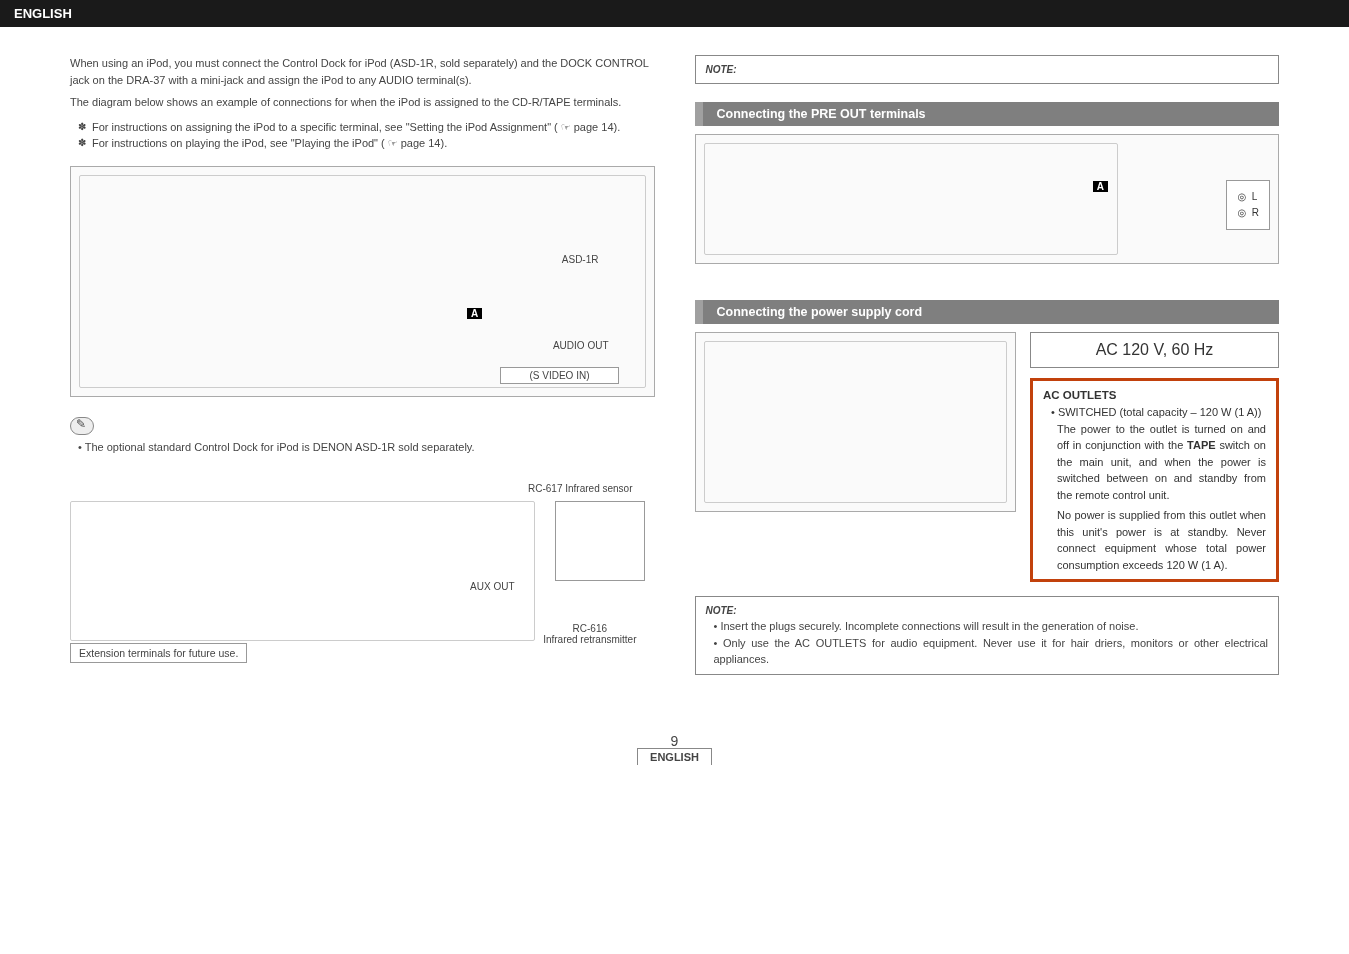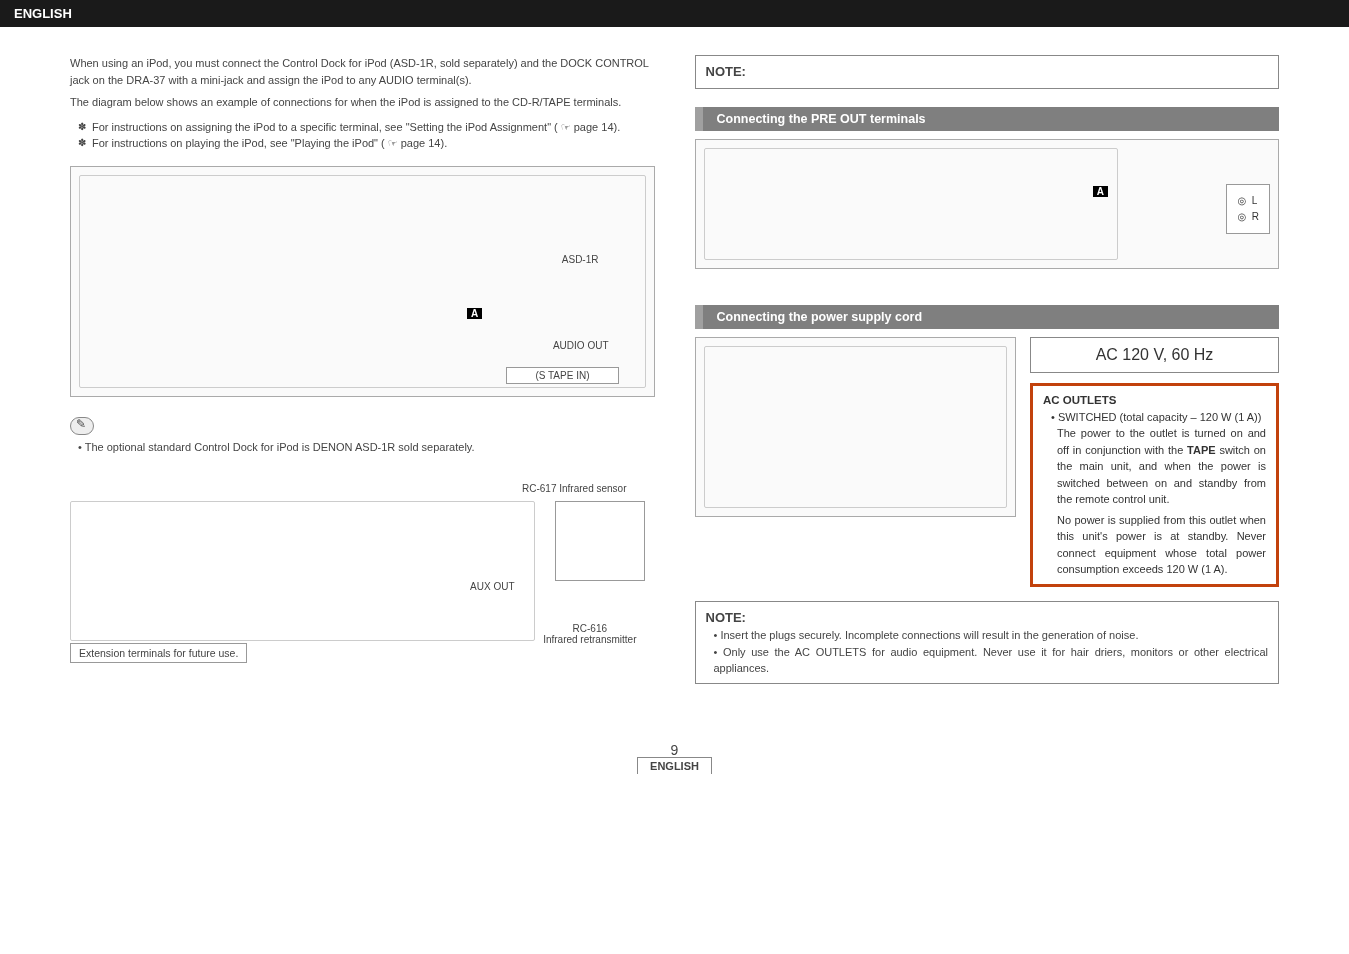--- a/index.html
+++ b/index.html
@@ -56,21 +56,22 @@
   .note-box {
     border: 1px solid #888;
     padding: 6px 10px;
     font-size: 11px;
     color: #444;
     line-height: 1.5;
     margin-bottom: 18px;
   }
   .note-title {
     font-weight: bold;
-    font-size: 13px;
+    font-size: 10px;
+    font-style: italic;
   }
   .bullet-list {
     list-style: none;
     padding-left: 8px;
     text-align: justify;
   }
   .bullet-list li::before {
     content: "• ";
   }
   .annot-list {
@@ -227,33 +228,33 @@
     <ul class="annot-list">
       <li>For instructions on assigning the iPod to a specific terminal, see "Setting the iPod Assignment" ( ☞ page 14).</li>
       <li>For instructions on playing the iPod, see "Playing the iPod" ( ☞ page 14).</li>
     </ul>
 
     <div class="diagram-placeholder">
       <div class="diag-art"></div>
       <span class="diag-label noborder" style="right:55px; top:38%;">ASD-1R</span>
       <span class="a-badge" style="position:absolute; left:68%; top:62%;">A</span>
       <span class="diag-label noborder" style="right:45px; bottom:45px;">AUDIO OUT</span>
-      <span class="diag-label" style="right:35px; bottom:12px; padding:2px 28px;">(S TAPE IN)</span>
+      <span class="diag-label" style="right:35px; bottom:12px; padding:2px 28px;">(S VIDEO IN)</span>
     </div>
 
     <span class="pencil-icon"></span>
     <ul class="bullet-list body-text">
       <li>The optional standard Control Dock for iPod is DENON ASD-1R sold separately.</li>
     </ul>
 
     <div class="section-gap"></div>
 
 
     <div class="diagram-placeholder small" style="border:none; background:transparent;">
-      <span class="diag-label noborder" style="right:28px; top:0;text-align:center;">RC-617 Infrared sensor</span>
+      <span class="diag-label noborder" style="right:22px; top:0;text-align:center;">RC-617 Infrared sensor</span>
       <div class="diag-art" style="top:18px; left:0; right:120px; bottom:22px;"></div>
       <div style="position:absolute; right:10px; top:18px; width:90px; border:1px solid #999; height:80px; background:#fff;">
         
         
       </div>
       <span class="diag-label noborder" style="right:140px; top:98px;">AUX OUT</span>
       <span class="diag-label noborder" style="right:18px; bottom:18px; text-align:center;">
         <span>RC-616</span><br>
         <span>Infrared retransmitter</span>
       </span>

